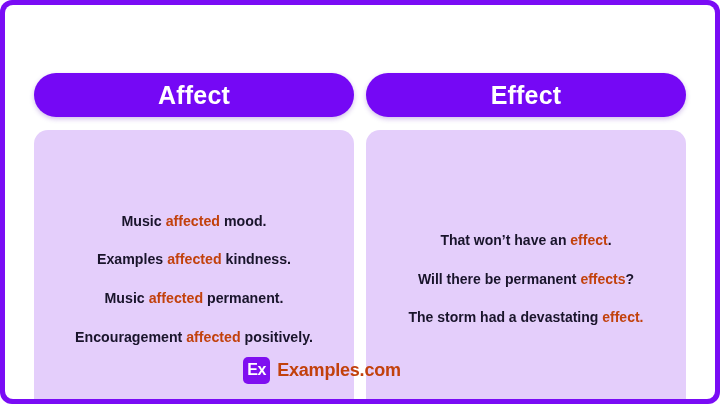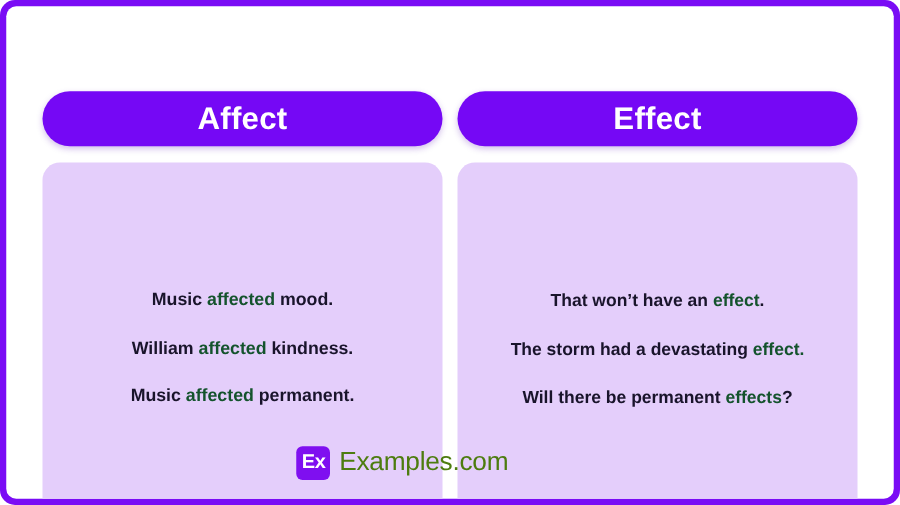--- a/index.html
+++ b/index.html
@@ -89,21 +89,21 @@
     font-weight: bold;
     line-height: 1.25;
     margin: 0;
     padding: 10.5px 0;
     white-space: nowrap;
   }
   .column.right .line {
     font-size: 14px;
   }
   .hl {
-    color: #14532d;
+    color: #c2410c;
   }
 
   
   #footer {
     position: absolute;
     left: 0;
     bottom: 0;
     width: 634px;
     height: 58px;
     display: flex;
@@ -118,49 +118,50 @@
     background: #7f0ff0;
     color: #ffffff;
     font-size: 16px;
     font-weight: bold;
     display: flex;
     align-items: center;
     justify-content: center;
     letter-spacing: -.3px;
   }
   #logo-text {
-    color: #4d7c0f;
-    font-size: 21px;
-    font-weight: normal;
+    color: #c2410c;
+    font-size: 18px;
+    font-weight: bold;
     letter-spacing: -.2px;
   }
 </style>
 </head>
 <body>
 
 <div id="infographic">
   <div id="canvas">
 
     <div id="columns">
 
       <div class="column left">
         <div class="pill">Affect</div>
         <div class="card">
             <p class="line"><span>Music </span><span class="hl">affected</span><span> mood.</span></p>
-            <p class="line"><span>William </span><span class="hl">affected</span><span> kindness.</span></p>
+            <p class="line"><span>Examples </span><span class="hl">affected</span><span> kindness.</span></p>
             <p class="line"><span>Music </span><span class="hl">affected</span><span> permanent.</span></p>
+            <p class="line"><span>Encouragement </span><span class="hl">affected</span><span> positively.</span></p>
           </div>
       </div>
 
       <div class="column right">
         <div class="pill">Effect</div>
         <div class="card">
             <p class="line"><span>That won’t have an </span><span class="hl">effect</span><span>.</span></p>
+            <p class="line"><span>Will there be permanent </span><span class="hl">effects</span><span>?</span></p>
             <p class="line"><span>The storm had a devastating </span><span class="hl">effect.</span></p>
-            <p class="line"><span>Will there be permanent </span><span class="hl">effects</span><span>?</span></p>
           </div>
       </div>
 
     </div>
 
     <div id="footer">
       <div id="logo-badge">Ex</div>
       <div id="logo-text">Examples.com</div>
     </div>
 

